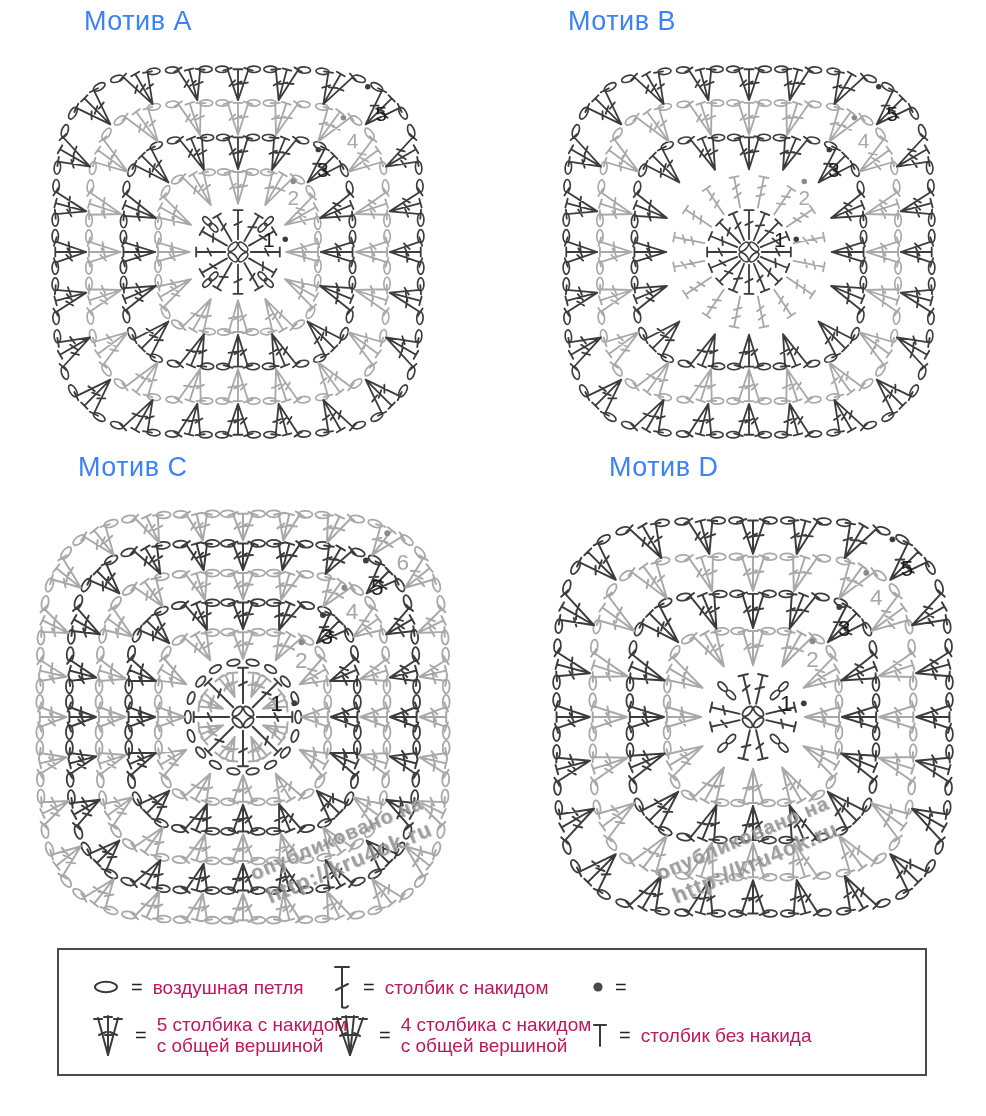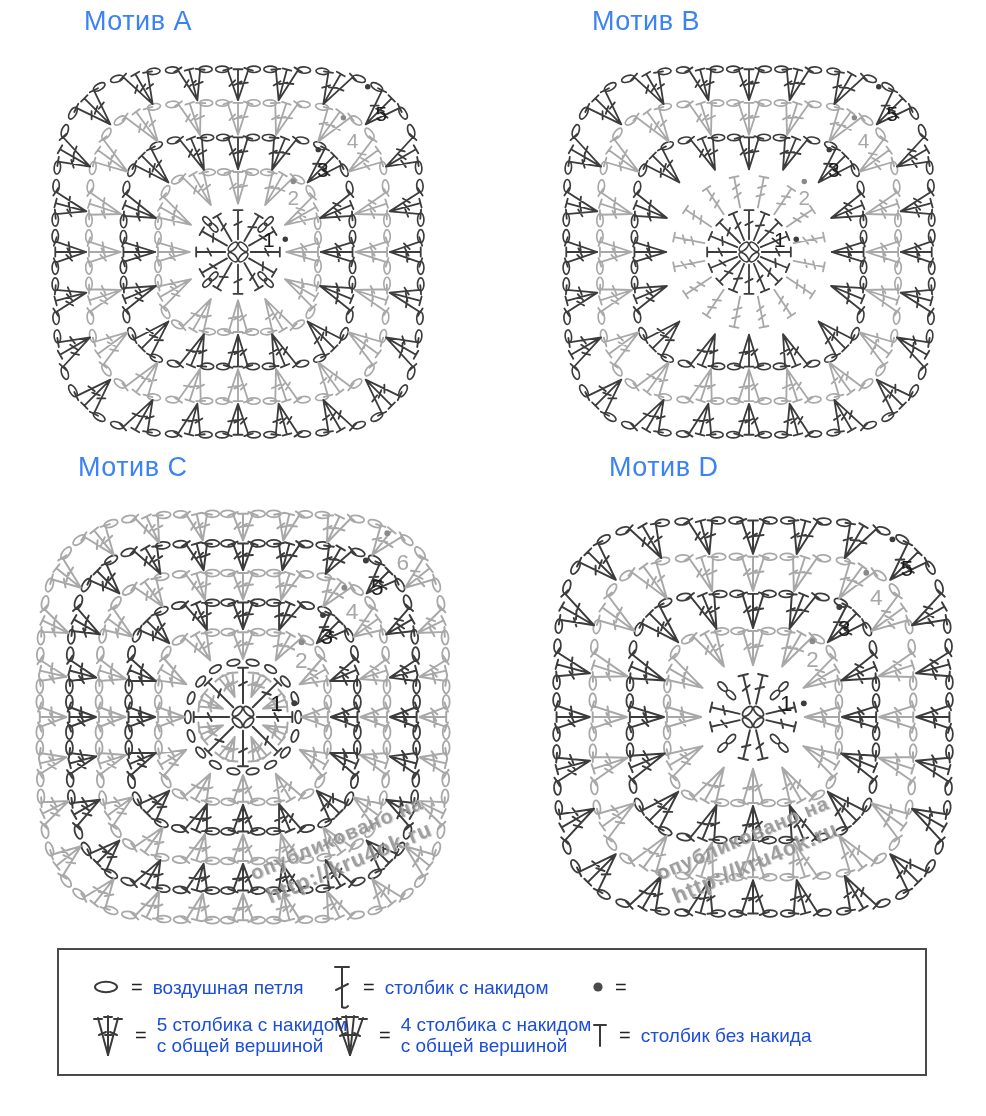--- a/index.html
+++ b/index.html
@@ -4,21 +4,21 @@
 <style>
   html,body{margin:0;padding:0;}
   body{
     width:986px;height:1116px;position:relative;background:#ffffff;
     font-family:"Liberation Sans",sans-serif;overflow:hidden;
   }
   .motif-title{
     position:absolute;font-size:27px;color:#3b82f6;letter-spacing:0.5px;
   }
   #title-A{left:84px;top:6px;}
-  #title-B{left:592px;top:6px;}
+  #title-B{left:568px;top:6px;}
   #title-C{left:78px;top:452px;}
   #title-D{left:568px;top:452px;margin-left:41px;}
 
   .chart{position:absolute;}
   #chart-A{left:28px; top:52px; width:420px;height:400px;}
   #chart-B{left:534px;top:52px; width:430px;height:400px;}
   #chart-C{left:26px; top:498px;width:434px;height:438px;}
   #chart-D{left:538px;top:498px;width:430px;height:438px;}
   .chart svg{width:100%;height:100%;}
 
@@ -34,21 +34,21 @@
 
   .legend-box{
     position:absolute;left:57px;top:948px;width:866px;height:124px;
     border:2px solid #4a4a4a;background:#ffffff;
   }
   .lcell{
     position:absolute;display:flex;align-items:center;height:46px;
   }
   .lcell .lsym{display:flex;align-items:center;justify-content:center;margin-right:10px;}
   .lcell .leq{font-size:20px;color:#222;margin-right:10px;}
-  .lcell .ltext{font-size:19px;color:#1d4ed8;line-height:21px;}
+  .lcell .ltext{font-size:19px;color:#be185d;line-height:21px;}
   .r1{top:14px;}
   .r2{top:62px;}
   .c1{left:32px;}
   .c2{left:272px;}
   .c3{left:532px;}
 </style>
 </head>
 <body>
 
 <div class="motif-title" id="title-A">Мотив A</div>

